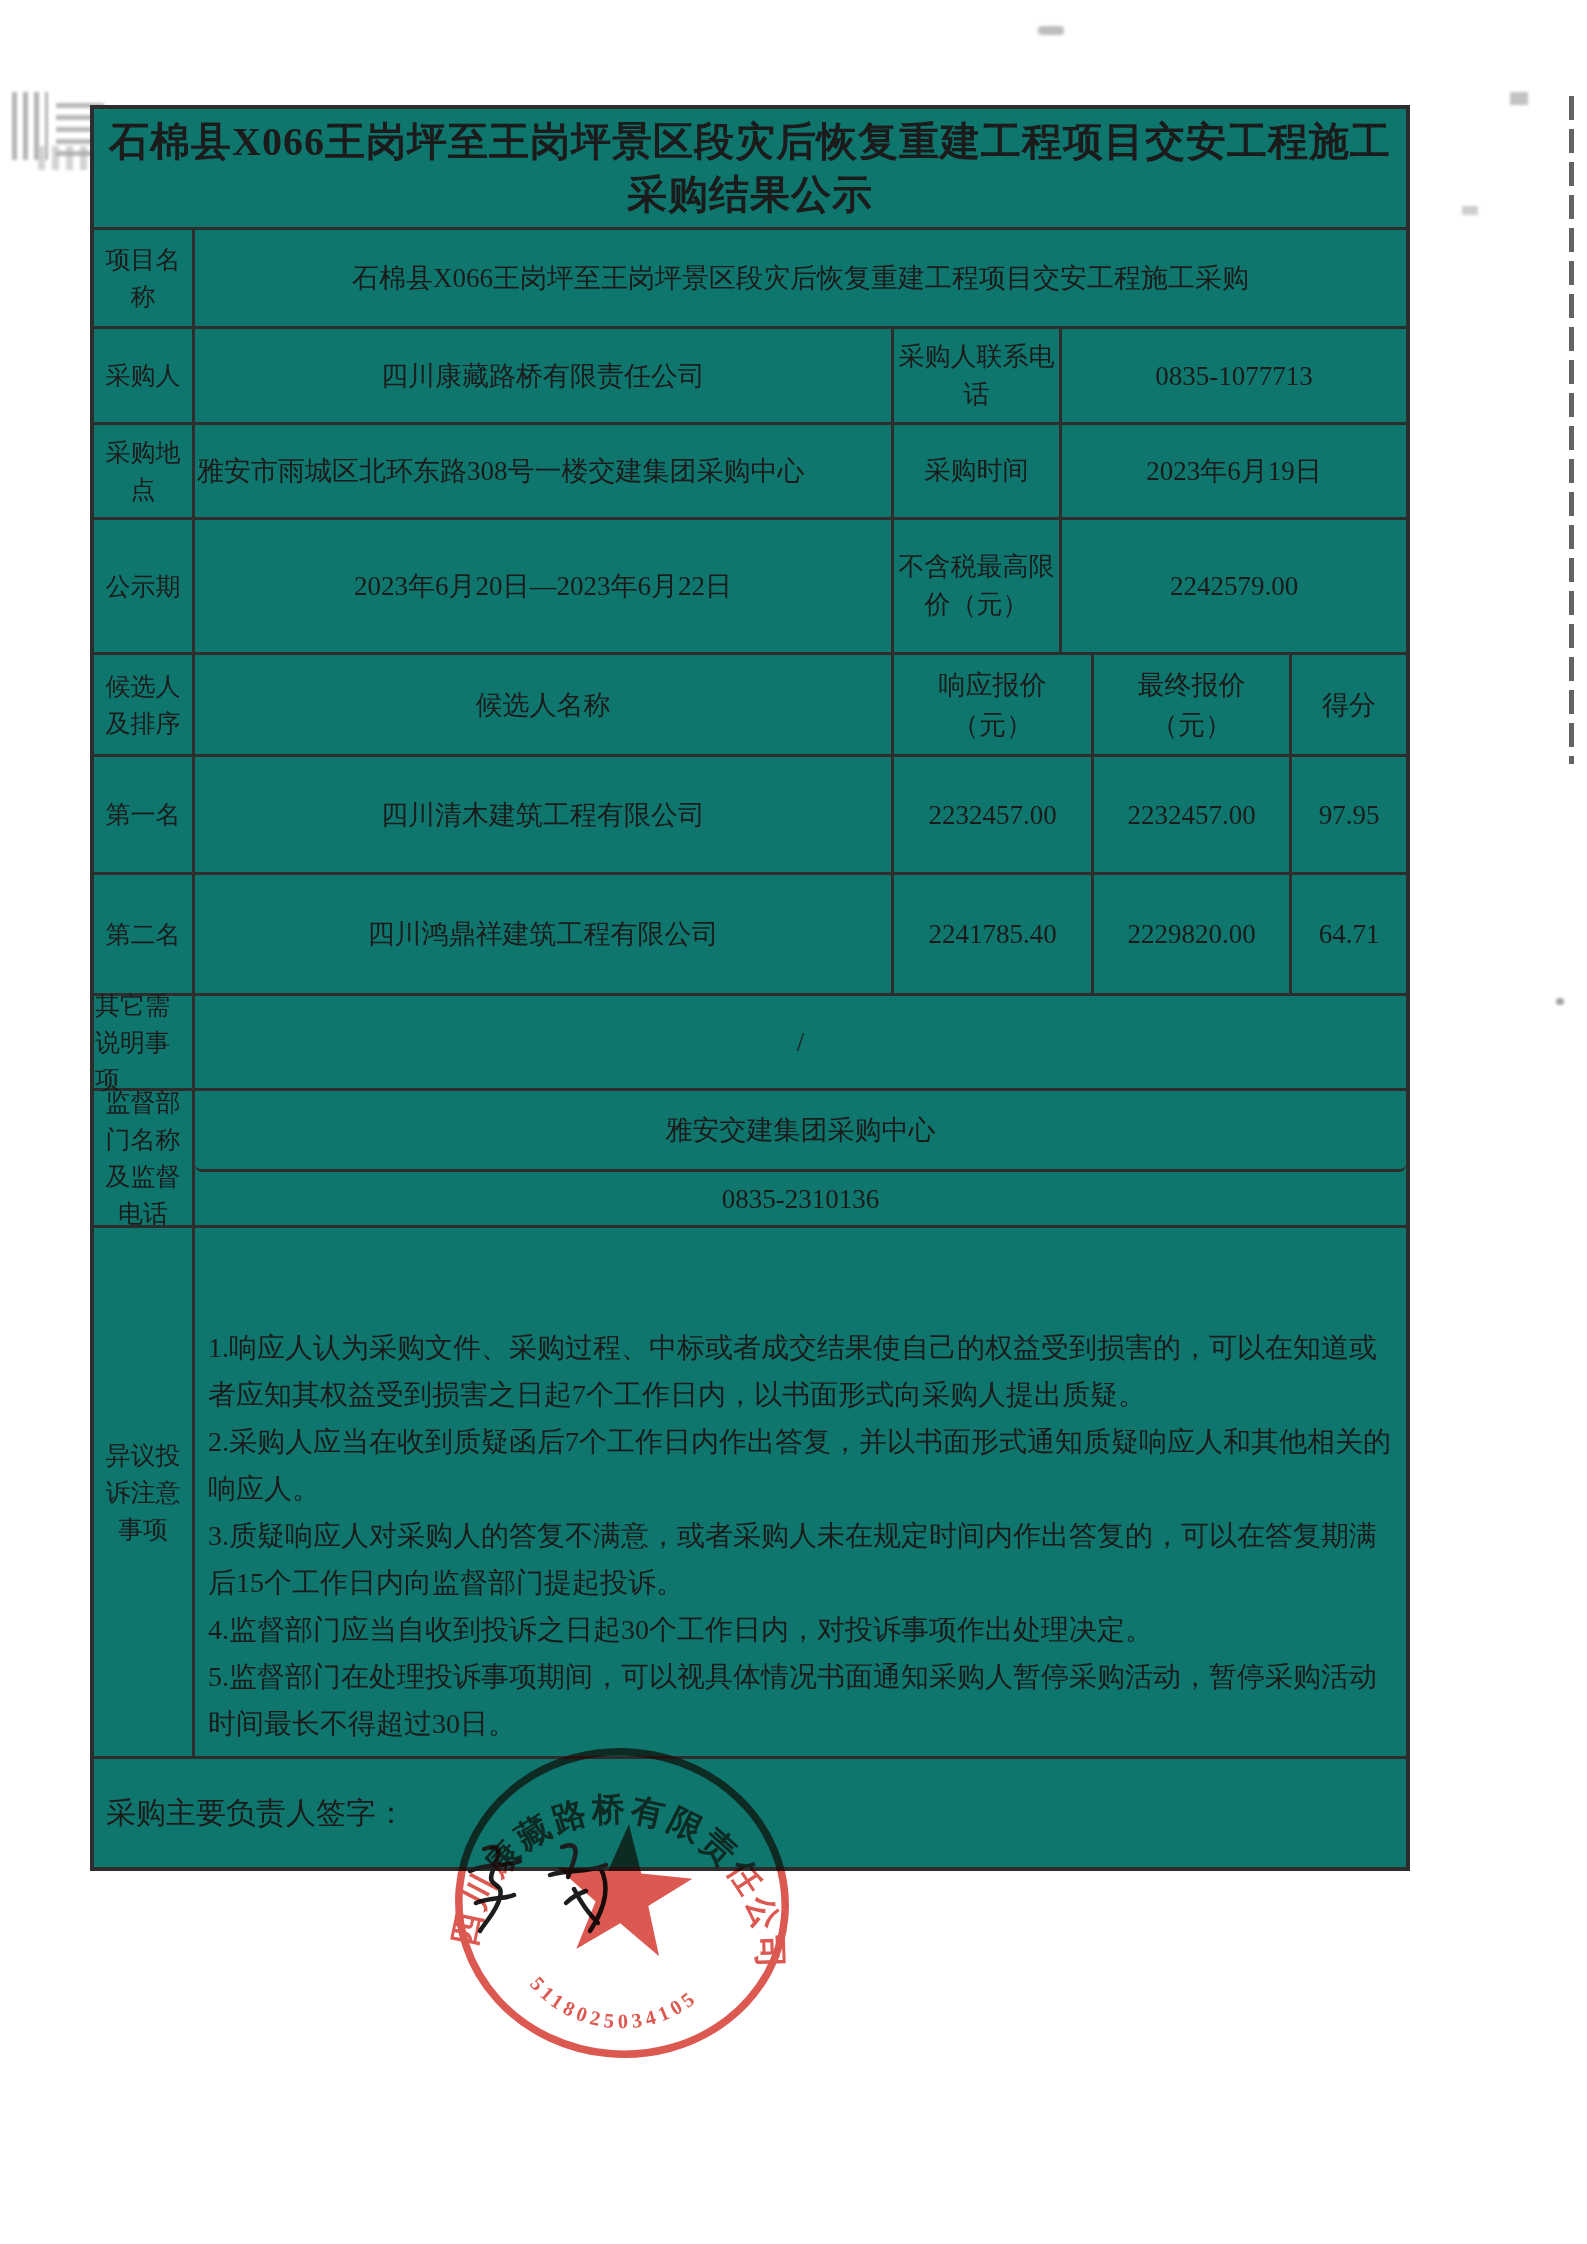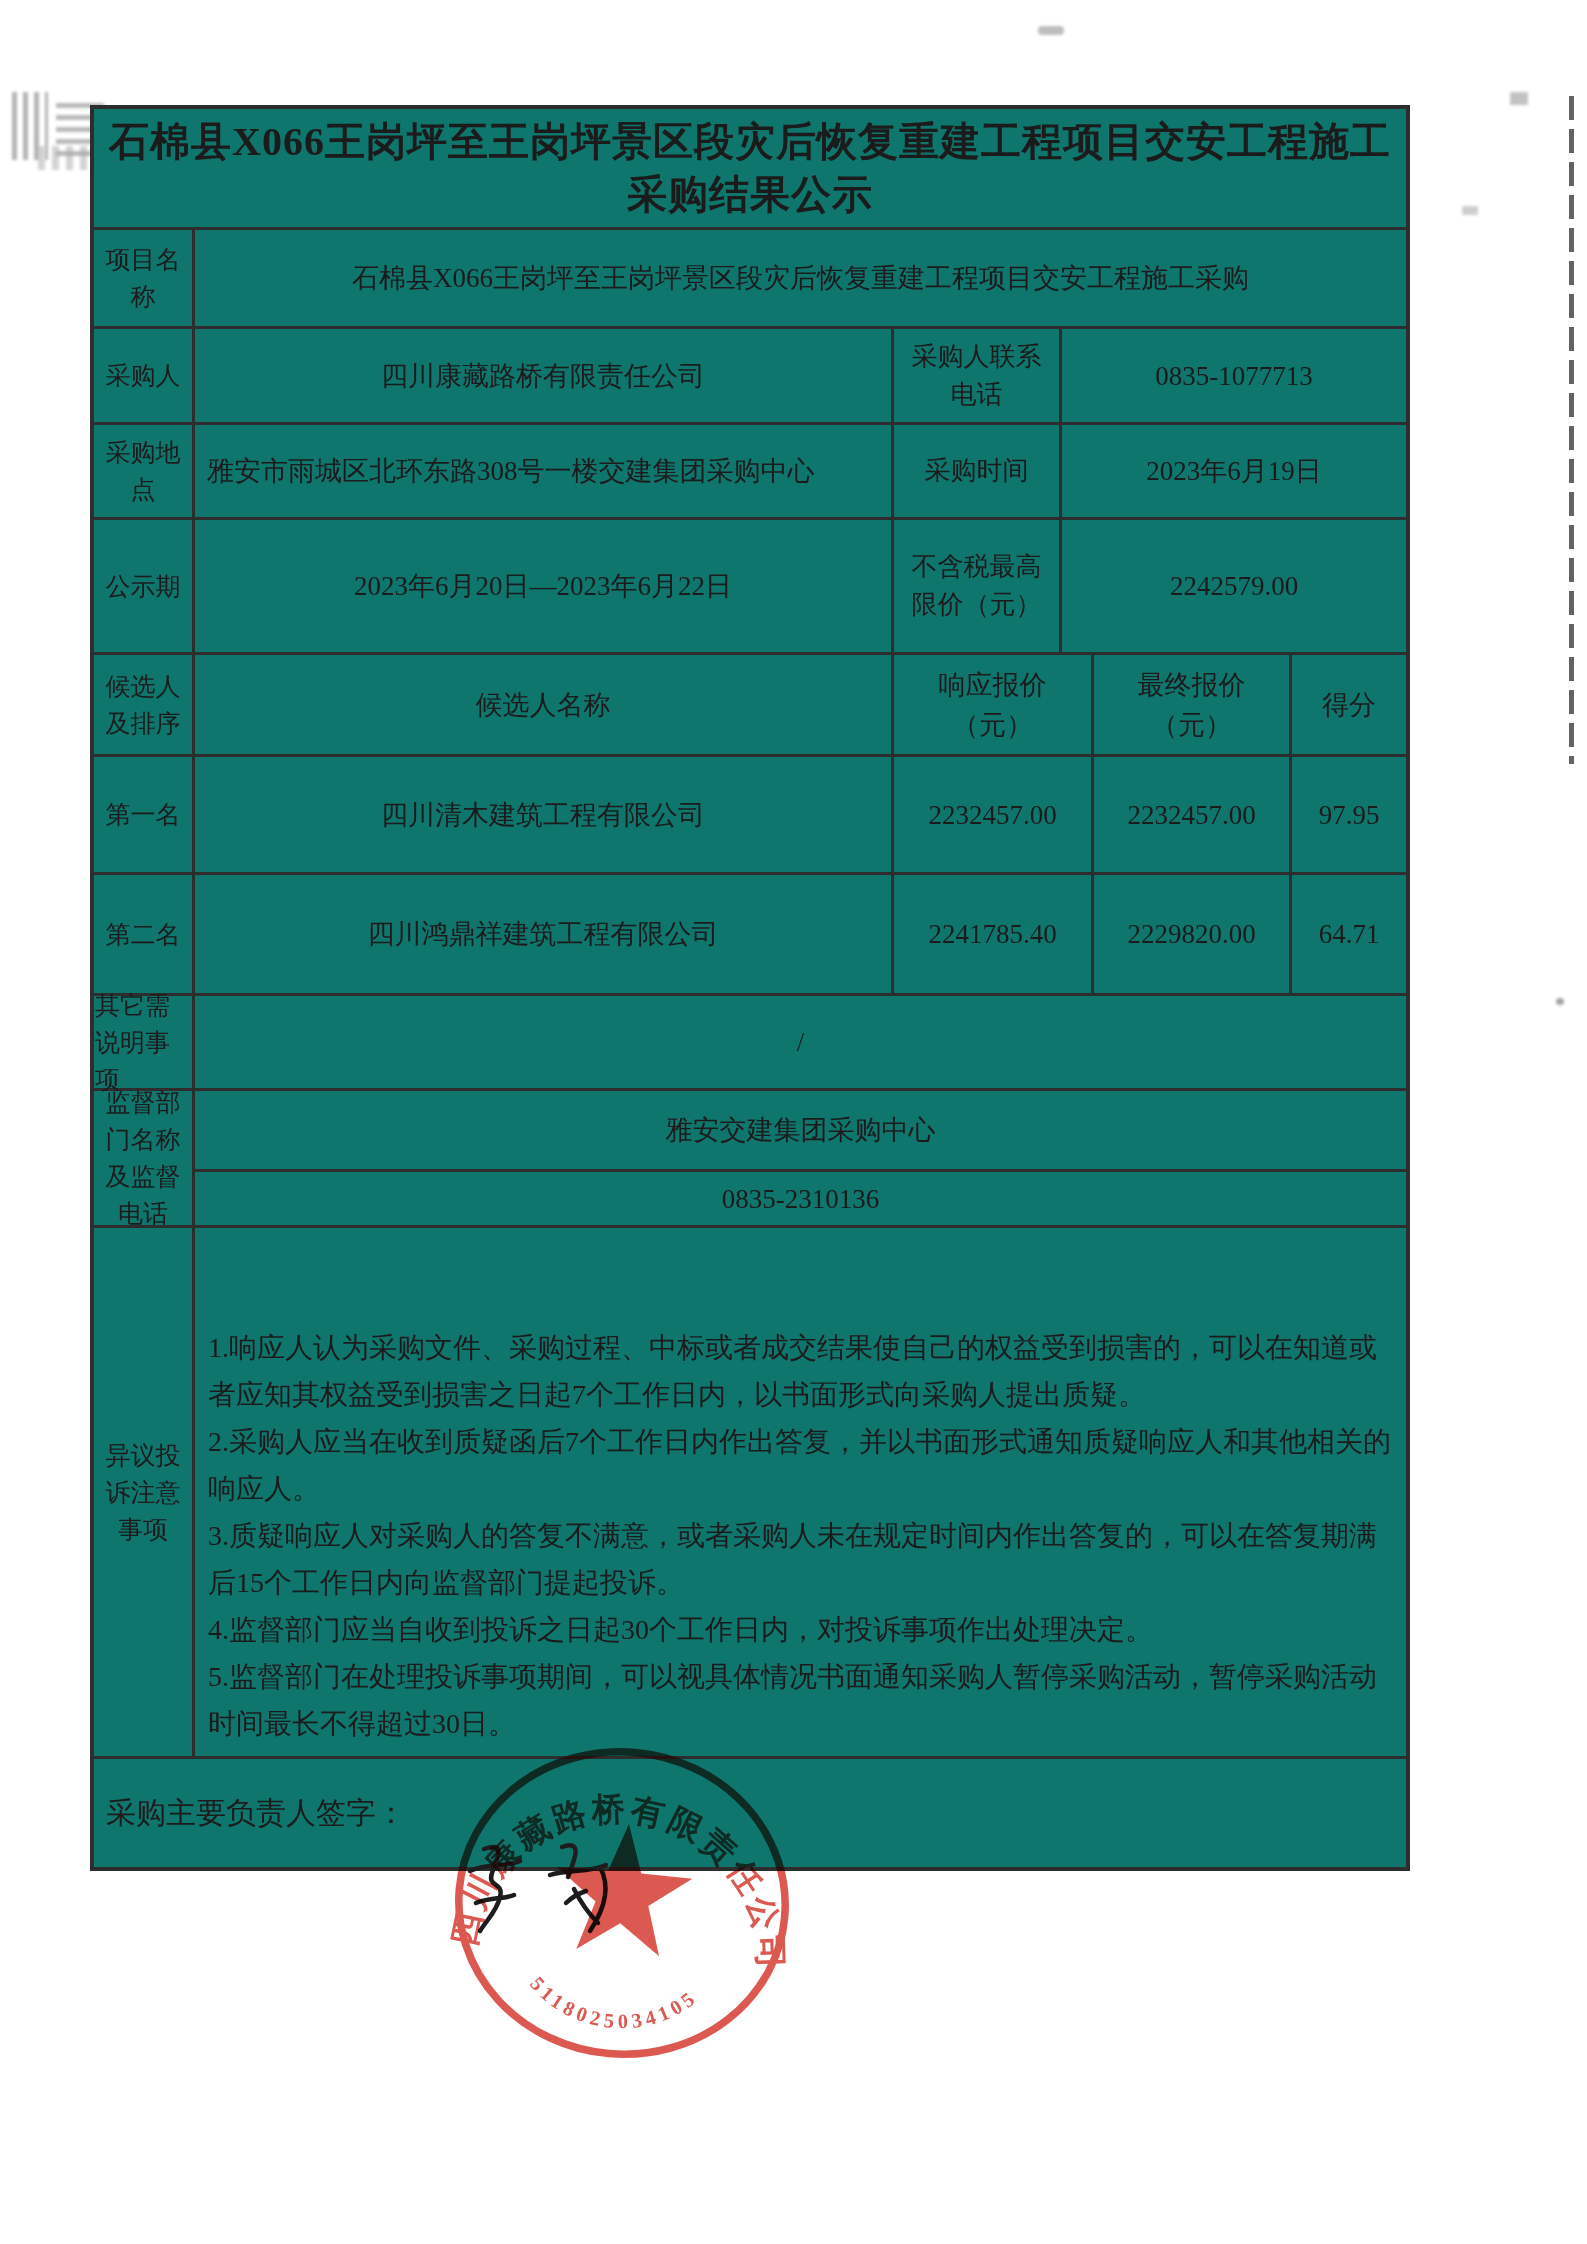--- a/index.html
+++ b/index.html
@@ -12,21 +12,21 @@
   
   .tbl{
     position:absolute;left:90px;top:105px;width:1320px;
     border:4px solid #2d2d2d;box-sizing:border-box;background:#0f766e;
   }
   .row{display:flex;border-bottom:3px solid #2d2d2d;box-sizing:border-box;}
   .row:last-child{border-bottom:none;}
   .cell{
     box-sizing:border-box;border-right:3px solid #2d2d2d;
     display:flex;align-items:center;justify-content:center;
-    text-align:center;font-size:27px;line-height:40px;padding:4px 12px;
+    text-align:center;font-size:27px;line-height:40px;padding:4px 2px;
   }
   .cell:last-child{border-right:none;}
   .lbl{width:101px;flex:0 0 101px;font-size:25px;line-height:37px;padding:2px 1px;}
   .main{width:699px;flex:0 0 699px;}
   .sublbl{width:168px;flex:0 0 168px;font-size:26px;line-height:38px;}
   .subval{flex:1;}
   .c-bid{width:200px;flex:0 0 200px;}
   .c-final{width:198px;flex:0 0 198px;}
   .c-score{flex:1;}
   .narrow{display:inline-block;width:132px;}
@@ -42,21 +42,21 @@
   .r-candhead{height:102px;}
   .r-first{height:118px;}
   .r-second{height:121px;}
   .r-other{height:95px;}
   .r-superv{height:137px;}
   .r-objection{height:531px;}
   .r-sign{height:108px;}
   .superv-right{flex:1;display:flex;flex-direction:column;}
   .superv-top{height:81px;border-bottom:3px solid #2d2d2d;}
   .superv-bot{flex:1;}
-  .superv-right .cell{border-right:none;width:auto;}
+  .superv-right .cell{border-right:none;width:auto;border-radius:7px;}
   .objection-text{
     flex:1;align-items:flex-start;justify-content:flex-start;text-align:left;
     display:block;padding:96px 10px 20px 13px;font-size:28px;line-height:47px;
   }
   .objection-text p{margin:0;}
   .sign-cell{flex:1;justify-content:flex-start;text-align:left;
     font-size:30px;padding-left:12px;}
   
   .stamp{position:absolute;left:448px;top:1742px;width:348px;height:322px;
     transform:rotate(5deg);opacity:.9;mix-blend-mode:multiply;}

